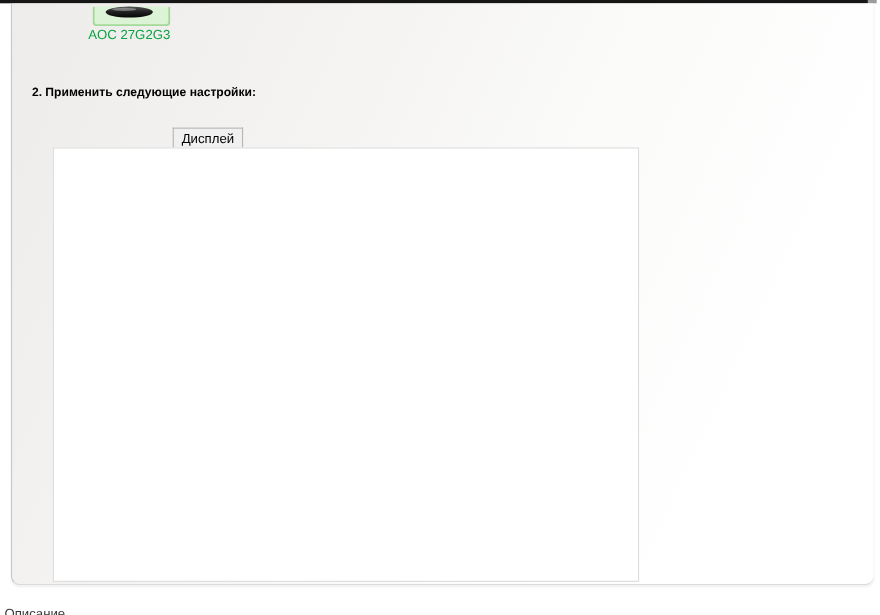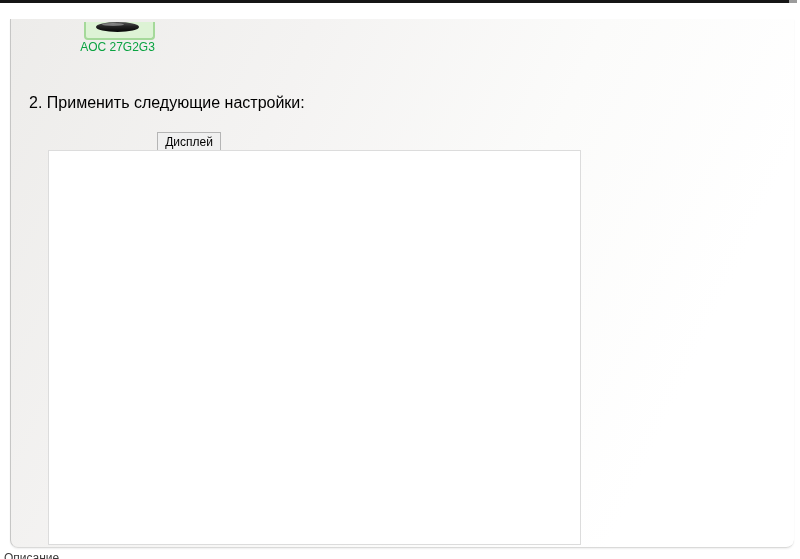--- a/index.html
+++ b/index.html
@@ -12,21 +12,20 @@
   .top-line   { position:absolute; left:0; top:0; width:789px; height:3px; background:#161616; }
   .top-line-tail { position:absolute; left:789px; top:0; width:8px; height:3px; background:#9c9c9c; }
 
   
   .panel {
     position:absolute; left:10px; top:3px; width:783px; height:528px;
     background:linear-gradient(115deg,#edecea 0%,#f4f3f2 30%,#fbfbfa 58%,#ffffff 82%);
     border-left:1px solid #c6c6c5; border-bottom:1px solid #dadad9;
     border-radius:0 0 8px 8px;
     box-shadow:0 1px 2px rgba(0,0,0,0.07);
-    margin-top:16px;
   }
 
   
   .monitor-box {
     position:absolute; left:73px; top:3px; width:67px; height:16px;
     background:#ddf3d5; border:2px solid #a5d99a; border-top:none;
     border-radius:0 0 4px 4px;
   }
   .monitor-base {
     position:absolute; left:10px; top:0; width:43px; height:10px;
@@ -35,21 +34,21 @@
   }
   .monitor-base::after {
     content:""; position:absolute; left:6px; top:1px; width:22px; height:3px;
     background:rgba(255,255,255,0.35); border-radius:50%;
   }
   .monitor-label {
     position:absolute; left:40px; top:21px; width:133px; text-align:center;
     color:#0aa341; font-size:12px;
   }
 
-  .heading { position:absolute; left:18px; top:75px; font-weight:normal; font-size:16px; color:#000; }
+  .heading { position:absolute; left:18px; top:75px; font-weight:bold; font-size:11px; color:#000; }
 
   
   .tab-active {
     position:absolute; left:37px; top:110px; width:108px; height:22px;
     background:#ffffff; border:1px solid #a9a9a9; border-bottom:none;
     z-index:3; text-align:center; line-height:21px; font-size:12px;
   }
   .tab-inactive {
     position:absolute; left:146px; top:113px; width:62px; height:19px;
     background:#f0f0f0; border:1px solid #b5b5b5; border-bottom:none;

